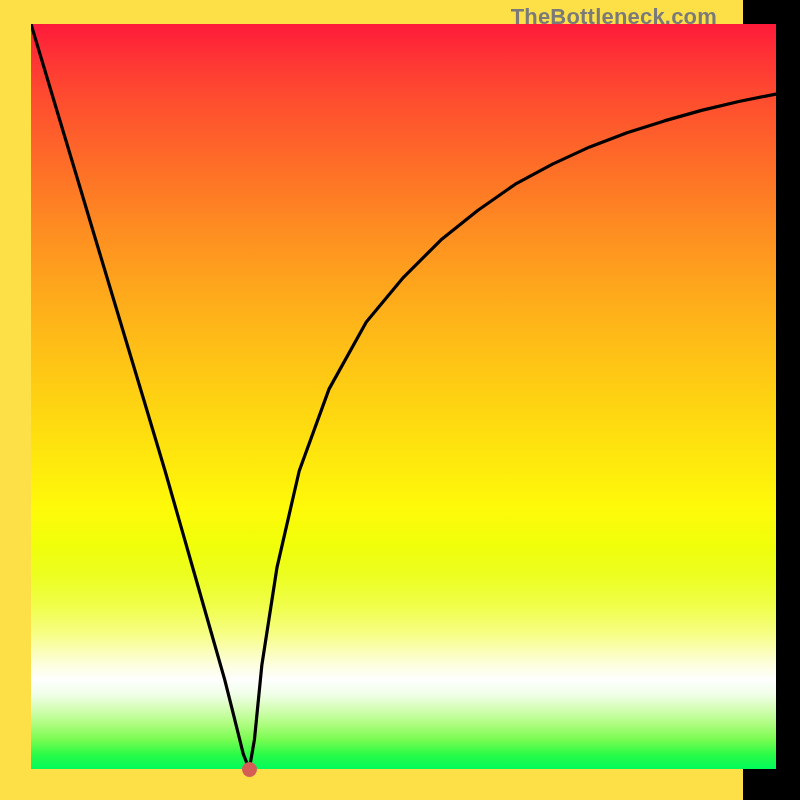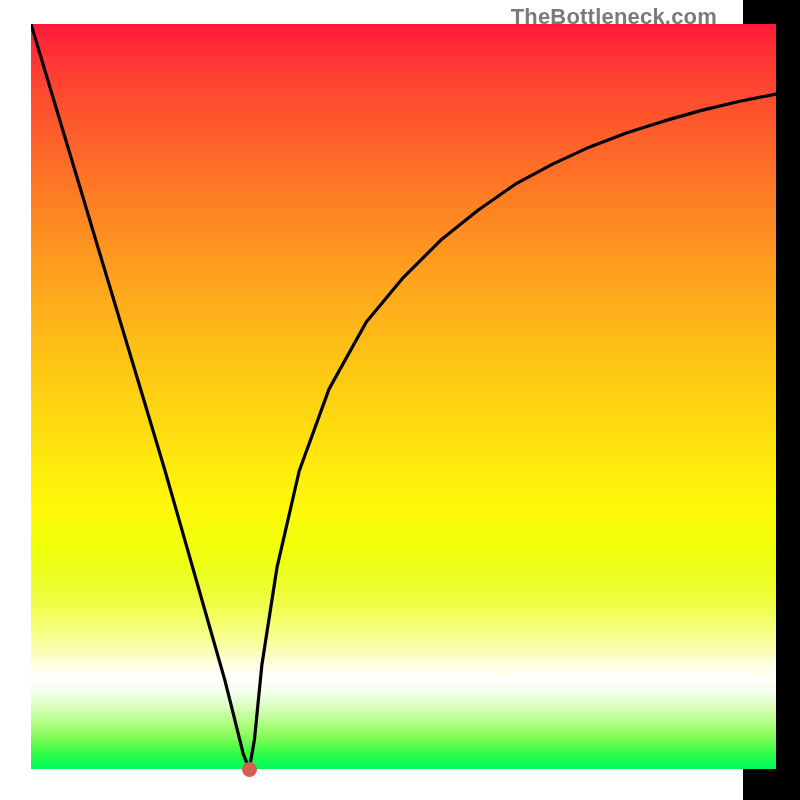--- a/index.html
+++ b/index.html
@@ -9,21 +9,21 @@
     height: 800px;
     background: #000;
     overflow: hidden;
   }
   .frame {
     position: absolute;
     left: 0;
     top: 0;
     width: 743px;
     height: 800px;
-    background: #ffffff;
+    background: #fde047;
   }
   .plot-area {
     position: absolute;
     left: 31px;
     top: 24px;
     width: 745px;
     height: 745px;
     background: linear-gradient(to bottom,
       #fe1a3a 0%,
       #fe3135 4%,

